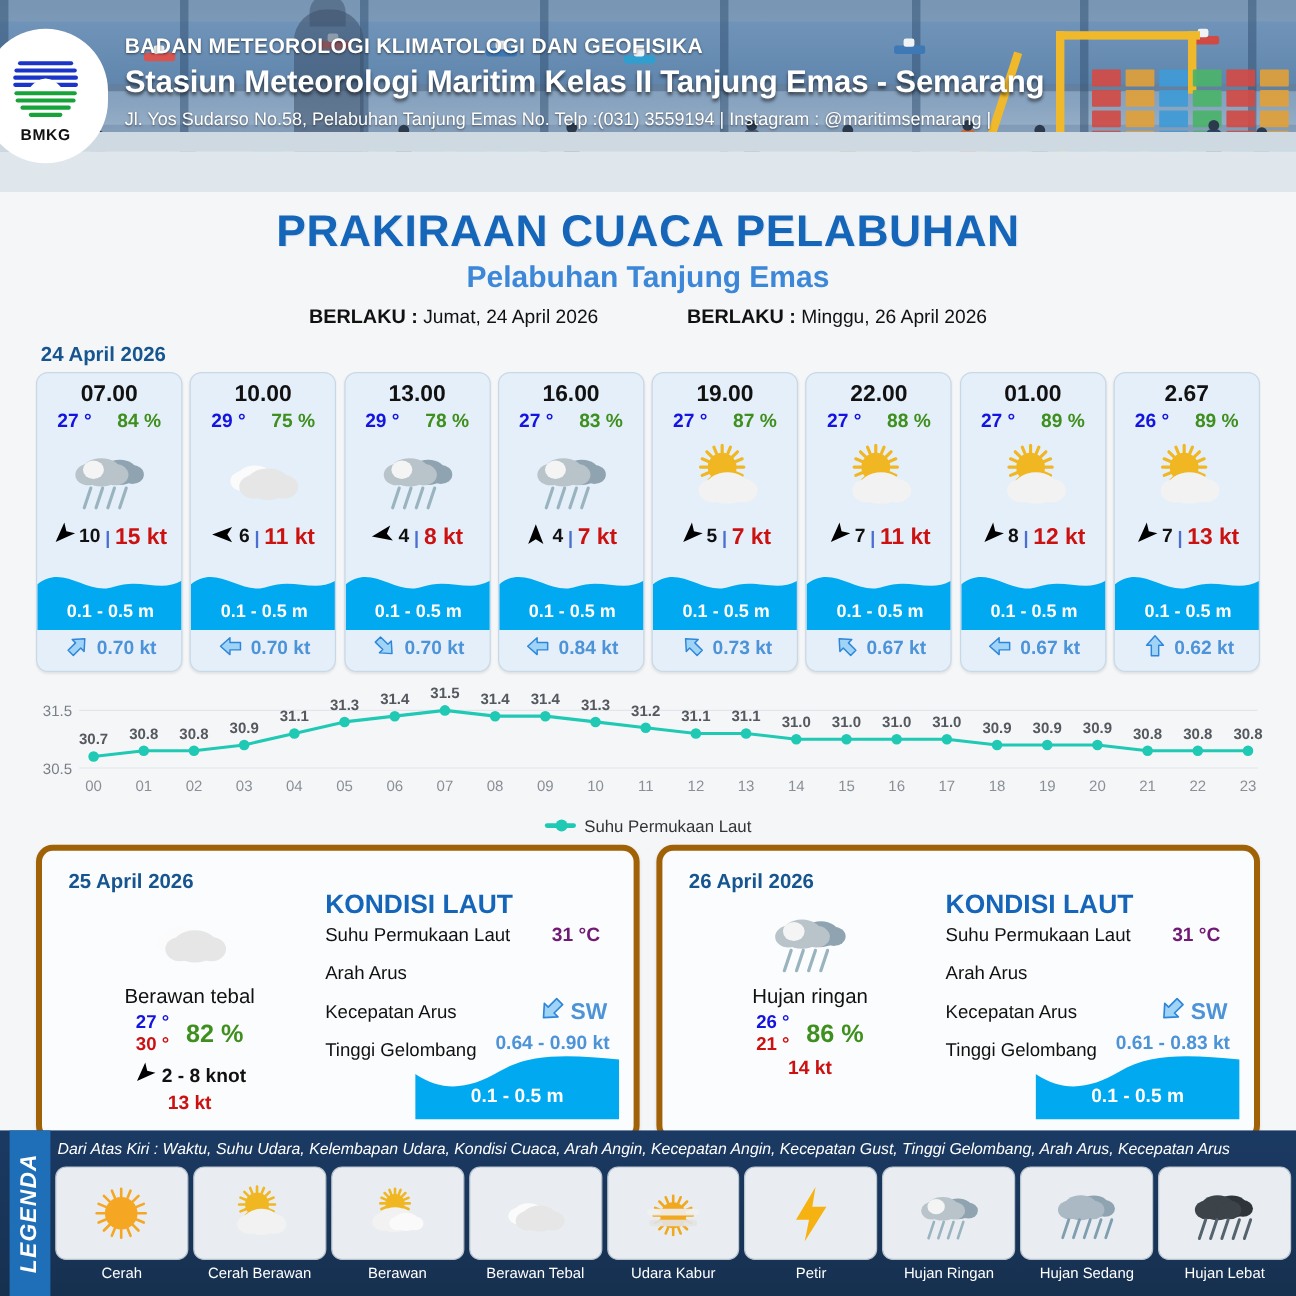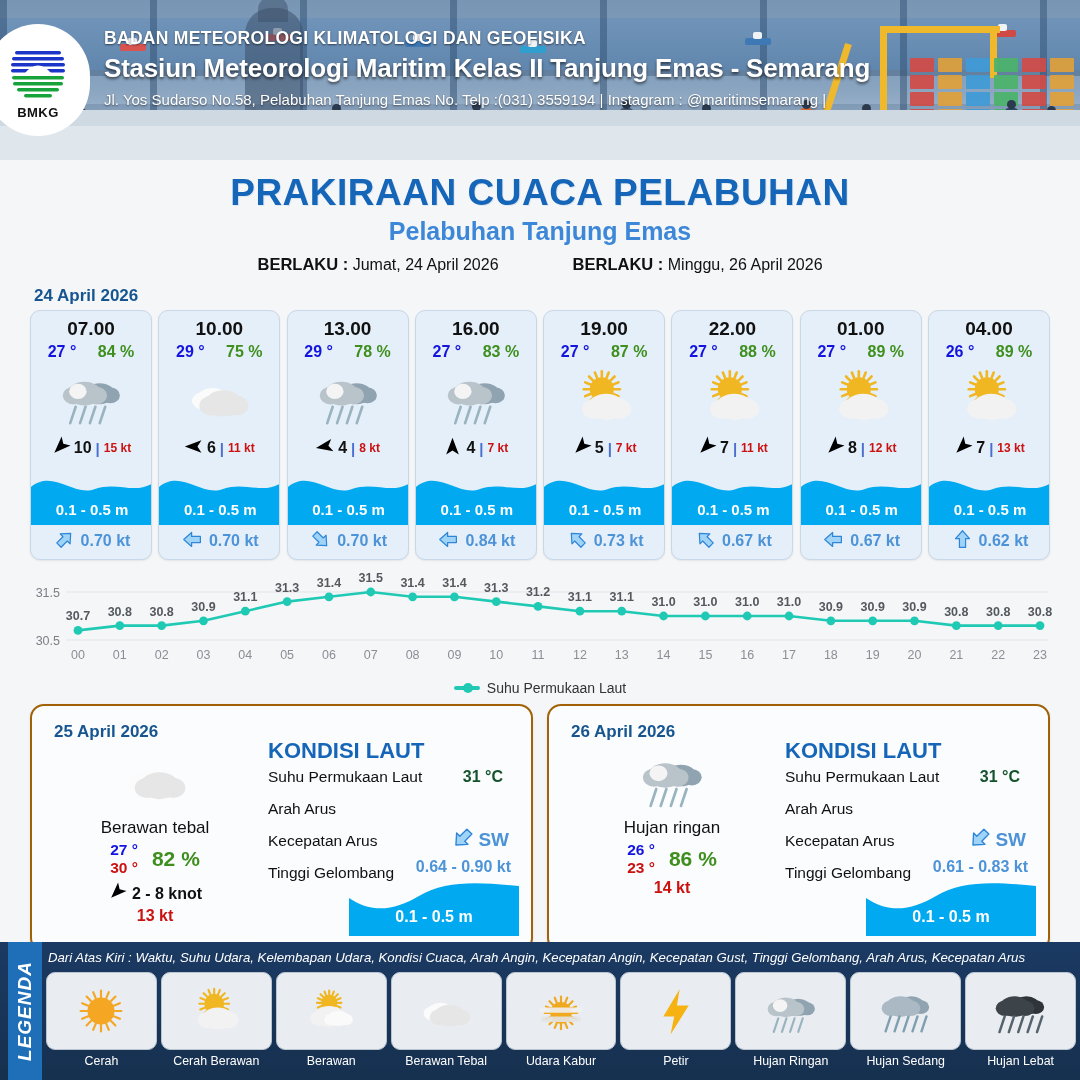--- a/index.html
+++ b/index.html
@@ -53,60 +53,60 @@
   .card{width:122px;height:250px;background:#e4eff9;border:1px solid #c9d8e6;border-radius:10px;
     position:relative;overflow:hidden;box-shadow:0 1px 2px rgba(0,0,0,.08);}
   .c-time{text-align:center;font-size:19px;font-weight:bold;color:#111;margin-top:7px;}
   .c-tr{display:flex;justify-content:space-around;align-items:baseline;margin-top:3px;padding:0 6px;}
   .c-temp{font-size:16px;font-weight:bold;color:#1414e0;}
   .c-hum{font-size:16px;font-weight:bold;color:#3f8f1e;}
   .c-icon{height:72px;display:flex;align-items:center;justify-content:center;margin-top:1px;}
   .c-wind{display:flex;align-items:center;justify-content:center;gap:4px;margin-top:2px;height:24px;}
   .c-wdir{font-size:16px;font-weight:bold;color:#111;}
   .c-bar{color:#4a6fd0;font-weight:bold;font-size:15px;}
-  .c-gust{font-size:12px;font-weight:bold;color:#cc1111;}
+  .c-gust{font-size:19px;font-weight:bold;color:#cc1111;}
   .wave-zone{position:absolute;left:0;bottom:34px;width:122px;height:54px;}
   .wave-svg{position:absolute;left:0;bottom:0;width:122px;height:54px;}
   .wave-label{position:absolute;left:0;bottom:7px;width:122px;text-align:center;
     font-size:15px;font-weight:bold;color:#fff;z-index:2;}
   .cur-row{position:absolute;left:0;bottom:2px;width:122px;height:32px;display:flex;
     align-items:center;justify-content:center;gap:6px;}
   .cur-val{font-size:16px;font-weight:bold;color:#4d93d8;}
 
   
   .chartbox{margin:10px 26px 0 26px;height:112px;position:relative;}
   .chart-svg{width:1028px;height:112px;display:block;}
   .chart-legend{display:flex;align-items:center;justify-content:center;gap:7px;margin-top:-2px;}
   .leg-mark{width:26px;height:4px;background:#20c9b4;border-radius:2px;position:relative;}
   .leg-mark:after{content:"";position:absolute;left:9px;top:-3px;width:10px;height:10px;
     border-radius:50%;background:#20c9b4;}
   .leg-text{font-size:14px;color:#333;}
 
   
   .summaries{display:flex;gap:14px;padding:8px 30px 0 30px;}
-  .sum{flex:1;background:#fbfcfd;border:2px solid #a16207;border-radius:14px;height:248px;
+  .sum{flex:1;background:#fbfcfd;border:5px solid #a16207;border-radius:14px;height:248px;
     position:relative;box-shadow:0 1px 3px rgba(0,0,0,.09);padding-left:25px;}
   .sum-date{position:absolute;left:22px;top:16px;font-size:17px;font-weight:bold;color:#16558f;}
   .sum-left{position:absolute;left:14px;top:42px;width:218px;text-align:center;}
   .sum-icon{height:64px;display:flex;align-items:center;justify-content:center;}
   .sum-cond{font-size:17px;color:#111;margin-top:6px;}
   .sum-trow{display:flex;align-items:center;justify-content:center;gap:14px;margin-top:3px;}
   .sum-temps{display:flex;flex-direction:column;align-items:flex-start;}
   .t-min{font-size:15.5px;font-weight:bold;color:#1414e0;}
   .t-max{font-size:15.5px;font-weight:bold;color:#cc1111;}
   .sum-hum{font-size:21px;font-weight:bold;color:#3f8f1e;}
   .sum-wind{display:flex;align-items:center;justify-content:center;gap:6px;margin-top:6px;}
   .sum-wtxt{font-size:16px;font-weight:bold;color:#111;}
   .sum-gust{font-size:16px;font-weight:bold;color:#cc1111;margin-top:2px;}
 
   .sum-right{position:absolute;left:236px;top:32px;right:14px;}
   .kl-title{font-size:22px;font-weight:bold;color:#1565b8;margin-bottom:4px;}
   .kl-row{position:relative;height:32px;}
   .kl-lab{font-size:15.5px;color:#111;}
-  .kl-val{position:absolute;right:14px;top:0;font-size:16px;font-weight:bold;color:#14532d;}
+  .kl-val{position:absolute;right:14px;top:0;font-size:16px;font-weight:bold;color:#701a75;}
   .kl-val2{position:absolute;right:6px;top:26px;font-size:16px;font-weight:bold;color:#4d93d8;}
   .sw-box{position:absolute;right:8px;top:26px;display:flex;align-items:center;gap:3px;}
   .sw-txt{font-size:19px;font-weight:bold;color:#4d93d8;}
   .sum-wave{position:absolute;right:12px;bottom:14px;width:170px;height:56px;}
   .sum-wave-lab{position:absolute;left:0;bottom:10px;width:170px;text-align:center;
     font-size:16px;font-weight:bold;color:#fff;z-index:2;}
 
   
   .legend{position:absolute;left:0;bottom:0;width:1080px;height:138px;
     background:linear-gradient(180deg,#1b3a63,#16304f);}
@@ -588,21 +588,21 @@
       <div class="wave-label">0.1 - 0.5 m</div>
     </div>
     <div class="cur-row">
       <span><svg viewBox="0 0 24 24" width="21" height="21" style="transform:rotate(270deg)">
     <path d="M12 2 L20 11 H15.5 V21 H8.5 V11 H4 Z" fill="#9fd4f7" stroke="#2f86d8" stroke-width="1.4" stroke-linejoin="round"></path>
           </svg></span>
       <span class="cur-val">0.67 kt</span>
     </div>
     </div>
     <div class="card">
-    <div class="c-time">04.00</div>
+    <div class="c-time">2.67</div>
     <div class="c-tr">
       <span class="c-temp">26 °</span>
       <span class="c-hum">89 %</span>
     </div>
     <div class="c-icon">
         <svg viewBox="0 0 64 64" width="70" height="70">
           <line x1="41.22" y1="24" x2="46.5" y2="24" stroke="#f0b722" stroke-width="2.4" stroke-linecap="round"></line>
           <line x1="40.365928354776635" y1="28.293708111136308" x2="45.24401228643623" y2="30.314276634023983" stroke="#f0b722" stroke-width="2.4" stroke-linecap="round"></line>
           <line x1="37.93373808491307" y1="31.933738084913063" x2="41.667261889578036" y2="35.66726188957803" stroke="#f0b722" stroke-width="2.4" stroke-linecap="round"></line>
           <line x1="34.29370811113631" y1="34.365928354776635" x2="36.31427663402398" y2="39.24401228643623" stroke="#f0b722" stroke-width="2.4" stroke-linecap="round"></line>
@@ -808,21 +808,21 @@
             <line x1="18" y1="40" x2="13" y2="55" stroke="#9ab4bf" stroke-width="2.4" stroke-linecap="round"></line>
             <line x1="27" y1="40" x2="22" y2="55" stroke="#9ab4bf" stroke-width="2.4" stroke-linecap="round"></line>
             <line x1="36" y1="40" x2="31" y2="55" stroke="#9ab4bf" stroke-width="2.4" stroke-linecap="round"></line>
             <line x1="45" y1="40" x2="40" y2="55" stroke="#9ab4bf" stroke-width="2.4" stroke-linecap="round"></line>
           </svg>
         </div>
       <div class="sum-cond">Hujan ringan</div>
       <div class="sum-trow">
         <div class="sum-temps">
           <span class="t-min">26 °</span>
-          <span class="t-max">23 °</span>
+          <span class="t-max">21 °</span>
         </div>
         <span class="sum-hum">86 %</span>
       </div>
       <div class="sum-gust">14 kt</div>
     </div>
     <div class="sum-right">
       <div class="kl-title">KONDISI LAUT</div>
       <div class="kl-row">
         <span class="kl-lab">Suhu Permukaan Laut</span>
         <span class="kl-val">31 °C</span>

